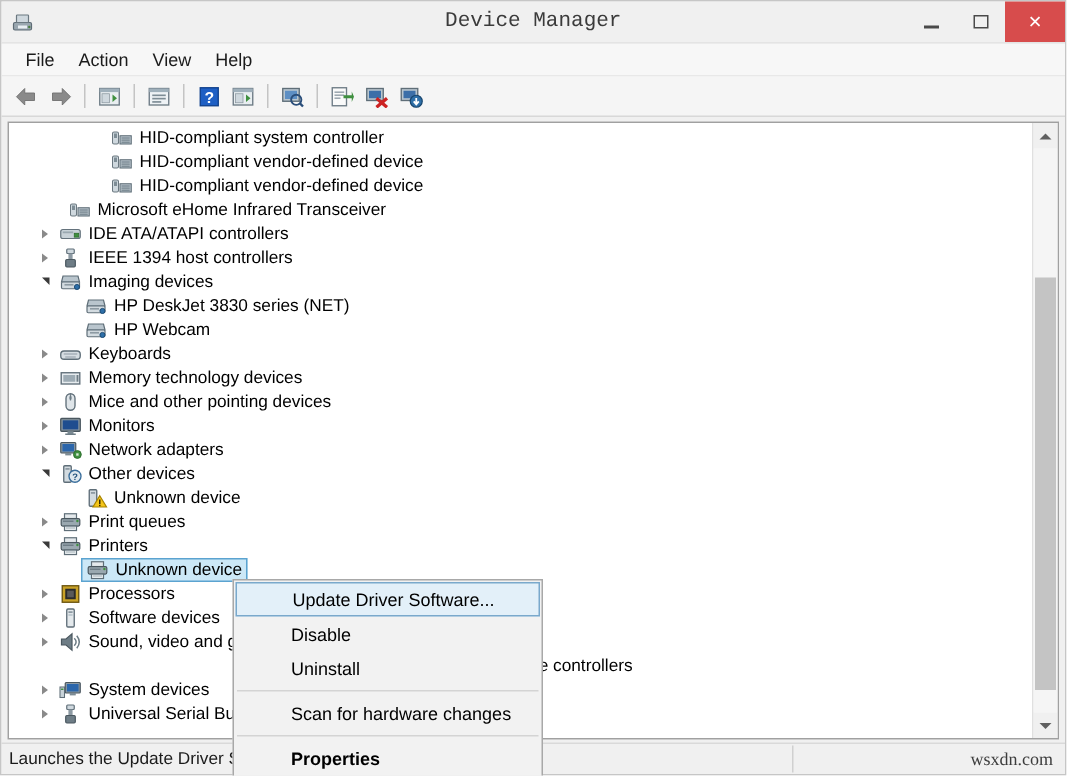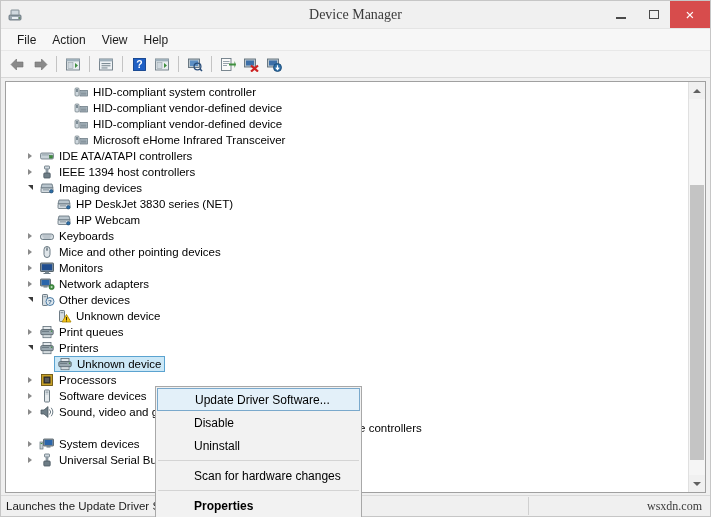--- a/index.html
+++ b/index.html
@@ -46,21 +46,21 @@
     flex: 0 0 auto;
   }
   #title-text {
     position: absolute;
     left: 0; right: 0;
     text-align: center;
     font-size: 14px;
     color: #3b3b3b;
     line-height: 27px;
     pointer-events: none;
-    font-family: Liberation Serif, serif;
+    font-family: Liberation Mono, monospace;
   }
   .wincontrols {
     margin-left: auto;
     display: flex;
     height: 27px;
     align-items: stretch;
   }
   .wc {
     width: 33px;
     display: flex;
@@ -453,21 +453,21 @@
                   <rect x="3" y="5" width="2" height="3" fill="#7e8d96"></rect>
                   <rect x="7" y="6.5" width="7.5" height="5.5" fill="#b6c2ca" stroke="#5f6e78" stroke-width="0.7"></rect>
                   <line x1="8" y1="8" x2="13.5" y2="8" stroke="#5f6e78" stroke-width="0.6"></line>
                   <line x1="8" y1="9.4" x2="13.5" y2="9.4" stroke="#5f6e78" stroke-width="0.6"></line>
                   <line x1="8" y1="10.8" x2="13.5" y2="10.8" stroke="#5f6e78" stroke-width="0.6"></line>
                 </svg>
               </div>
               <span class="label">HID-compliant vendor-defined device</span>
             </div>
           </div>
-          <div class="row" style="padding-left: 50px;">
+          <div class="row" style="padding-left: 22px;">
             <div class="twisty"></div>
             <div class="label-wrap">
               <div class="icon-slot">
                 <svg width="16" height="16" viewBox="0 0 16 16">
                   <rect x="2" y="4" width="4" height="8" rx="1" fill="#cfd8de" stroke="#6b7880" stroke-width="0.7"></rect>
                   <rect x="3" y="5" width="2" height="3" fill="#7e8d96"></rect>
                   <rect x="7" y="6.5" width="7.5" height="5.5" fill="#b6c2ca" stroke="#5f6e78" stroke-width="0.7"></rect>
                   <line x1="8" y1="8" x2="13.5" y2="8" stroke="#5f6e78" stroke-width="0.6"></line>
                   <line x1="8" y1="9.4" x2="13.5" y2="9.4" stroke="#5f6e78" stroke-width="0.6"></line>
                   <line x1="8" y1="10.8" x2="13.5" y2="10.8" stroke="#5f6e78" stroke-width="0.6"></line>
@@ -556,20 +556,35 @@
             </div>
             <div class="label-wrap">
               <div class="icon-slot">
                 <svg width="16" height="16" viewBox="0 0 16 16">
                   <rect x="1.5" y="6" width="13" height="5.5" rx="2.2" fill="#d6dde2" stroke="#5f6e78" stroke-width="0.9"></rect>
                   <line x1="3.5" y1="8" x2="12.5" y2="8" stroke="#8d9aa3" stroke-width="0.7"></line>
                   <line x1="4.5" y1="10" x2="11.5" y2="10" stroke="#8d9aa3" stroke-width="0.7"></line>
                 </svg>
               </div>
               <span class="label">Keyboards</span>
+            </div>
+          </div>
+          <div class="row" style="padding-left: 16px;">
+            <div class="twisty">
+              <div class="tri-collapsed"></div>
+            </div>
+            <div class="label-wrap">
+              <div class="icon-slot">
+                <svg width="16" height="16" viewBox="0 0 16 16">
+                  <rect x="1.8" y="4.5" width="12.4" height="7.5" fill="#e7ecef" stroke="#5f6e78" stroke-width="0.9"></rect>
+                  <rect x="3.2" y="6" width="8" height="4.5" fill="#9dabb4"></rect>
+                  <rect x="12" y="6" width="1.3" height="4.5" fill="#6e7d86"></rect>
+                </svg>
+              </div>
+              <span class="label">Memory technology devices</span>
             </div>
           </div>
           <div class="row" style="padding-left: 16px;">
             <div class="twisty">
               <div class="tri-collapsed"></div>
             </div>
             <div class="label-wrap">
               <div class="icon-slot">
                 <svg width="16" height="16" viewBox="0 0 16 16">
                   <rect x="5" y="2.5" width="6" height="11" rx="3" fill="#dfe5e9" stroke="#5f6e78" stroke-width="0.9"></rect>

